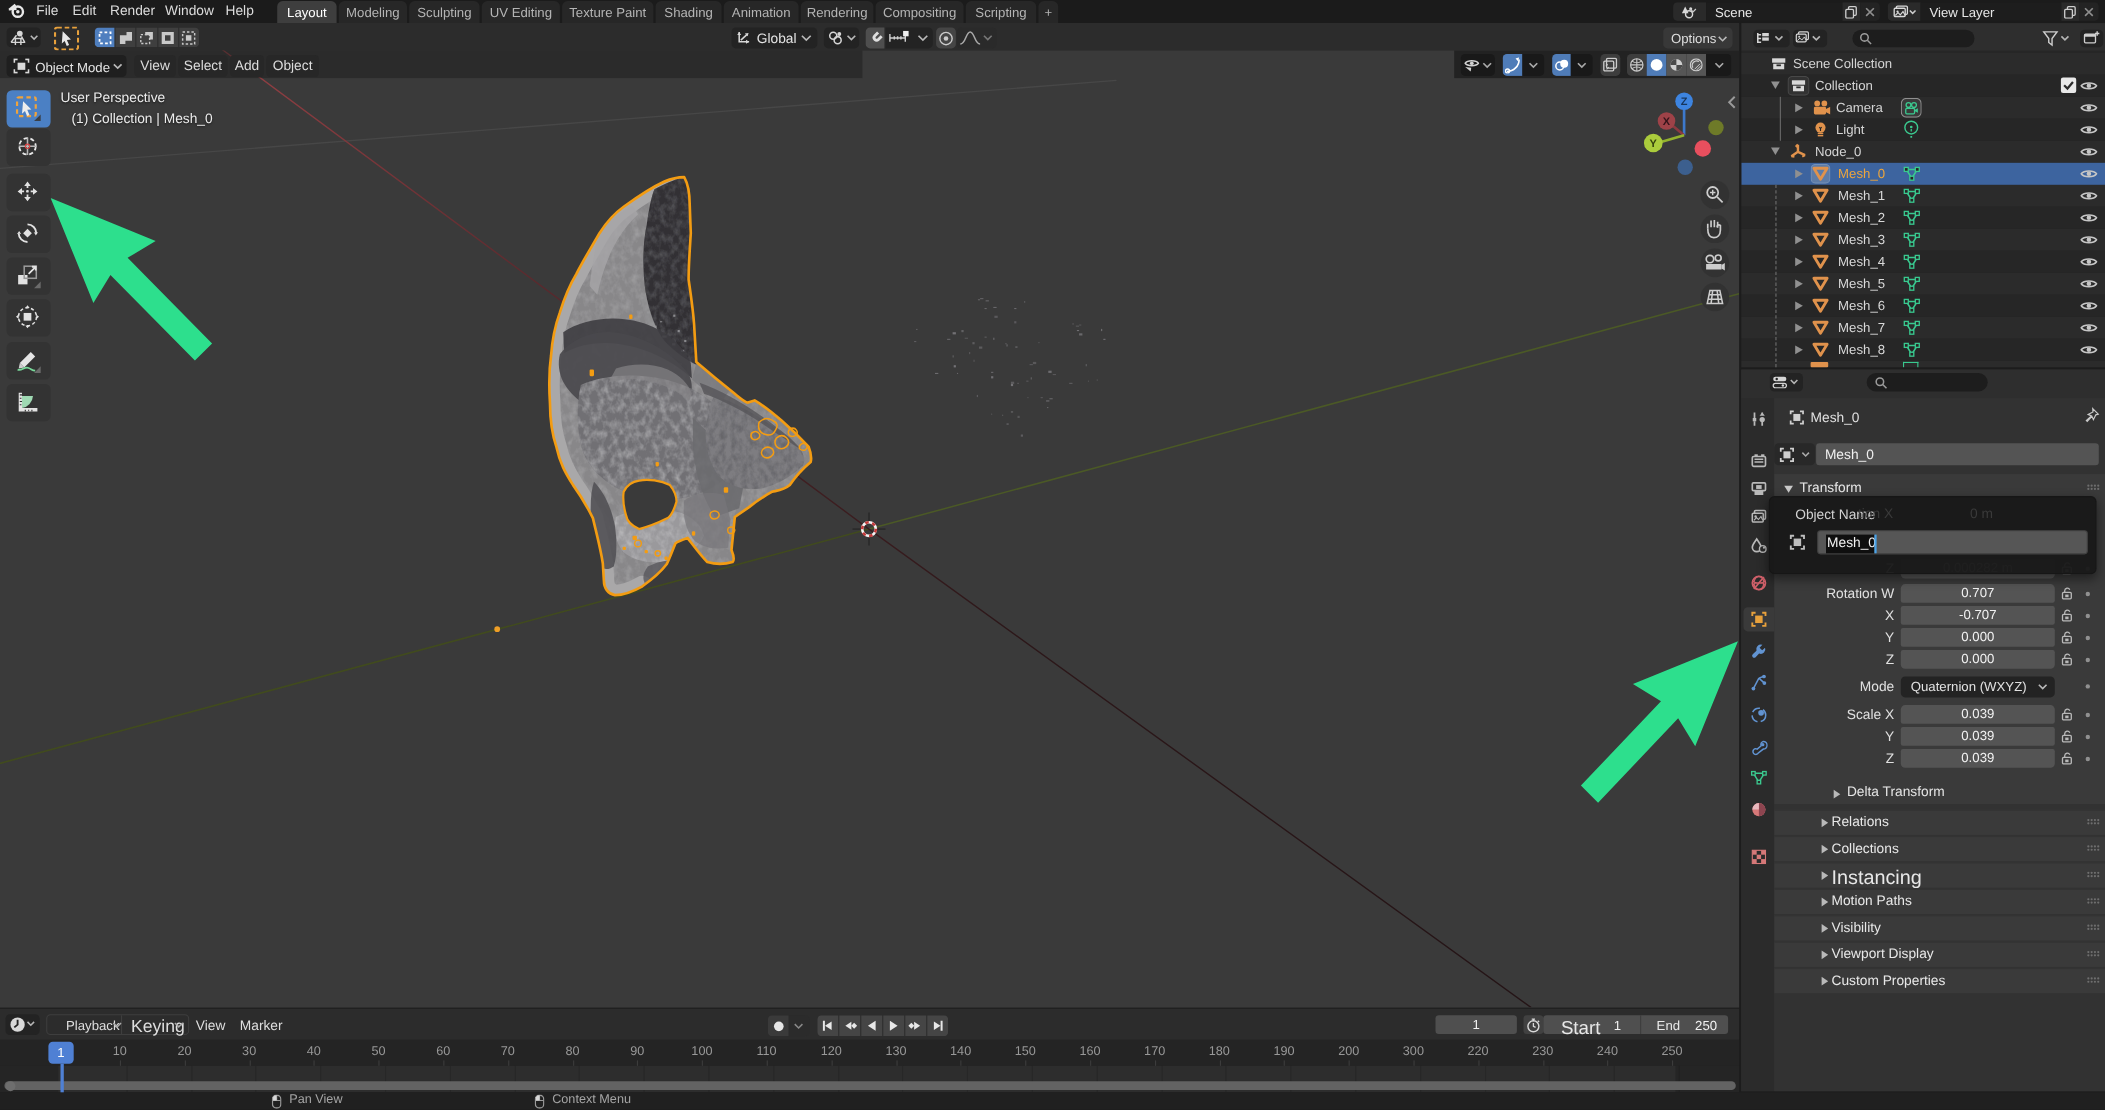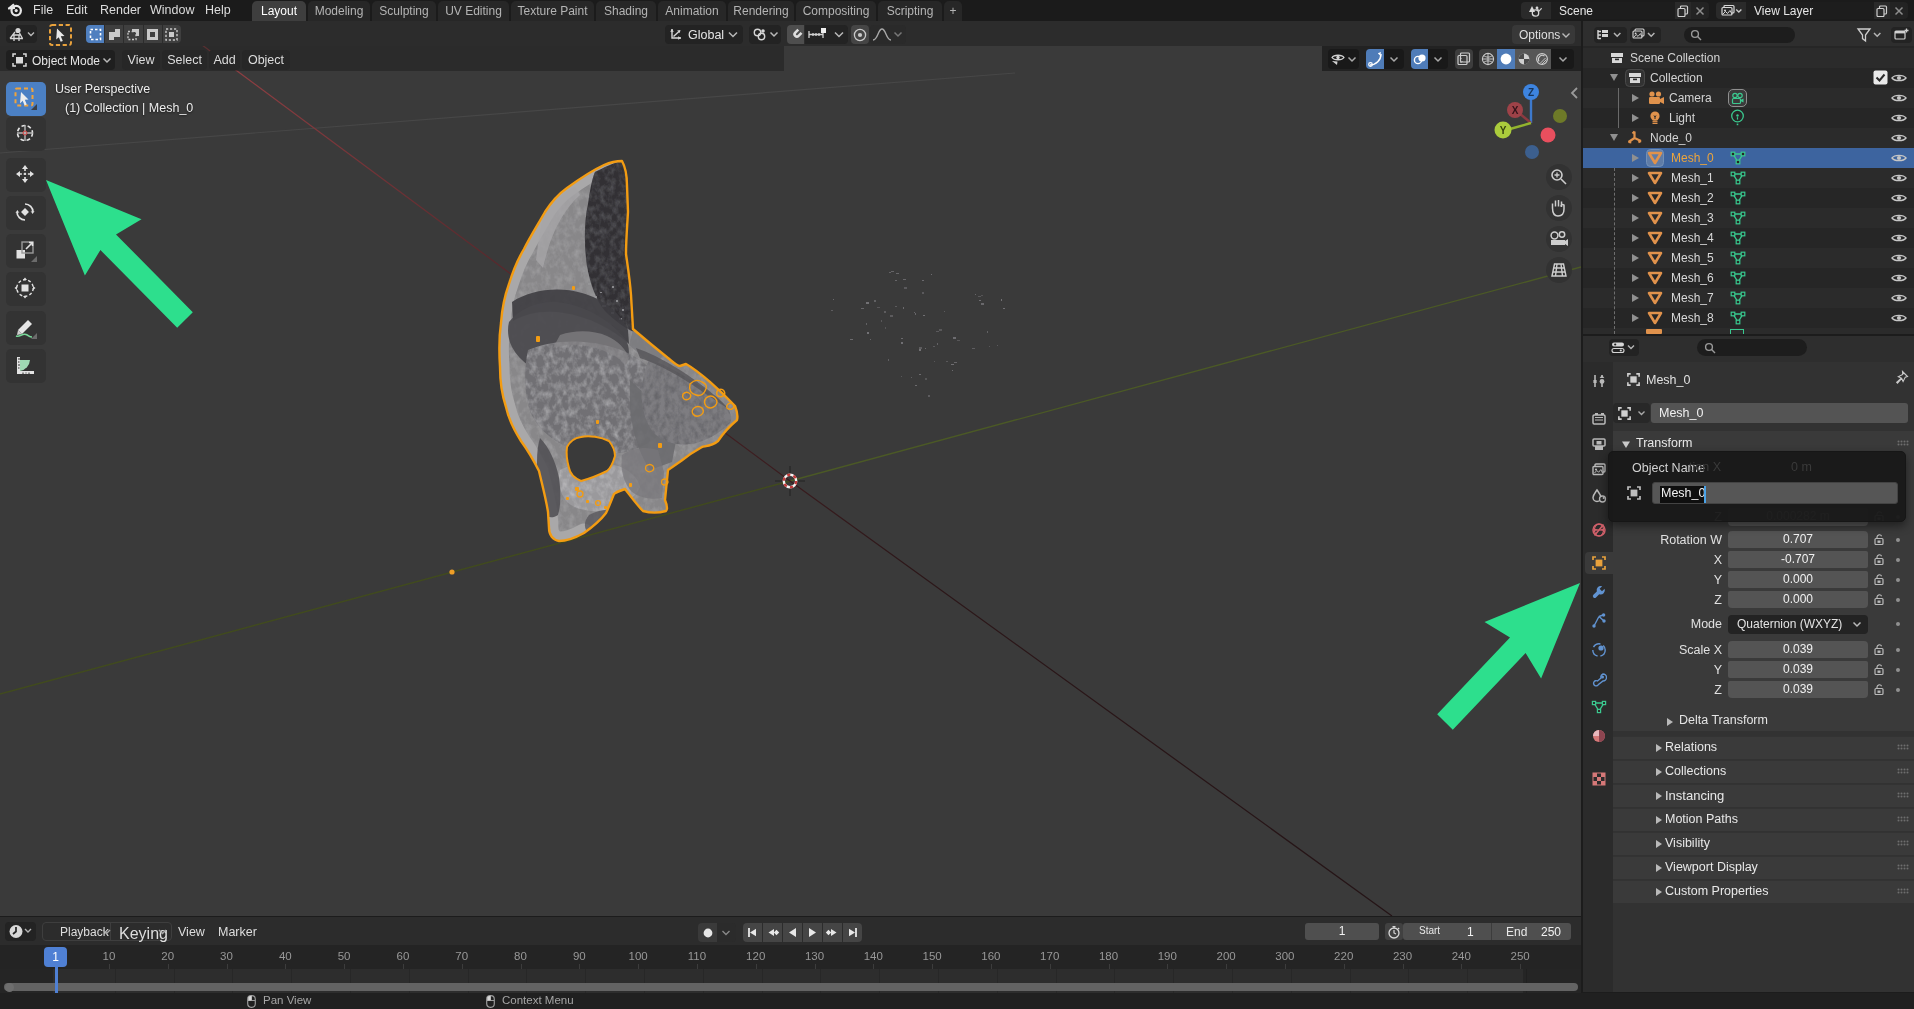--- a/index.html
+++ b/index.html
@@ -1136,21 +1136,21 @@
           <circle cx="10.5" cy="1.5" r="1" fill="#6e6e6e"></circle>
           <circle cx="1.5" cy="4.5" r="1" fill="#6e6e6e"></circle>
           <circle cx="4.5" cy="4.5" r="1" fill="#6e6e6e"></circle>
           <circle cx="7.5" cy="4.5" r="1" fill="#6e6e6e"></circle>
           <circle cx="10.5" cy="4.5" r="1" fill="#6e6e6e"></circle>
         </svg>
         <div class="panel" style="top:422px;height:23px;border-top:1px solid #333333"></div>
         <svg class="abs" style="left:42px;top:429px" width="8" height="10" viewBox="0 0 8 10">
           <path d="M1,1 L7,5 L1,9 Z" fill="#b9b9b9"></path>
         </svg>
-        <div class="abs" style="left:52px;top:426px;font-size:13px;color:#e8e8e8">Instancing</div>
+        <div class="abs" style="left:52px;top:426px;font-size:18px;color:#e8e8e8">Instancing</div>
         <svg class="abs" style="left:284px;top:430px" width="13" height="7" viewBox="0 0 13 7">
           <circle cx="1.5" cy="1.5" r="1" fill="#6e6e6e"></circle>
           <circle cx="4.5" cy="1.5" r="1" fill="#6e6e6e"></circle>
           <circle cx="7.5" cy="1.5" r="1" fill="#6e6e6e"></circle>
           <circle cx="10.5" cy="1.5" r="1" fill="#6e6e6e"></circle>
           <circle cx="1.5" cy="4.5" r="1" fill="#6e6e6e"></circle>
           <circle cx="4.5" cy="4.5" r="1" fill="#6e6e6e"></circle>
           <circle cx="7.5" cy="4.5" r="1" fill="#6e6e6e"></circle>
           <circle cx="10.5" cy="4.5" r="1" fill="#6e6e6e"></circle>
         </svg>
@@ -1299,21 +1299,21 @@
       </div>
       <div class="abs" style="left:1305px;top:6px;width:74px;height:17px;background:#4f4f4f;border-radius:3px;color:#f2f2f2;text-align:center;line-height:17px;font-size:12px">1</div>
       <div class="abs" style="left:1385px;top:6px;width:18px;height:17px;background:#414141;border-radius:3px">
 <svg style="margin:1.5px 0 0 2px" width="14" height="14" viewBox="0 0 14 14">
           <circle cx="7" cy="8" r="5" fill="none" stroke="#d8d8d8" stroke-width="1.3"></circle>
           <path d="M7,5 v3 l2,1 M5.5,1.5 h3 M7,1.5 v1.8 M11,3 l1.2,1.2" stroke="#d8d8d8" stroke-width="1.2" fill="none"></path>
         </svg>
       </div>
       <div class="abs" style="left:1403px;top:6px;width:168px;height:17px;background:#4f4f4f;border-radius:3px">
 <div class="abs" style="left:88px;top:0;width:1px;height:17px;background:#3c3c3c"></div>
-<div class="abs" style="left:16px;top:1.5px;font-size:10px;color:#e8e8e8">Start</div>
+<div class="abs" style="left:16px;top:1.5px;font-size:17px;color:#e8e8e8">Start</div>
 <div class="abs" style="left:64px;top:1.5px;font-size:12px;color:#f2f2f2">1</div>
 <div class="abs" style="left:103px;top:1.5px;font-size:12px;color:#e8e8e8">End</div>
 <div class="abs" style="left:138px;top:1.5px;font-size:12px;color:#f2f2f2">250</div>
       </div>
       <div id="tlruler">
         <div class="tnum" style="left:108.9px">10</div>
         <div class="abs" style="left:108.9px;top:19px;width:1px;height:5px;background:#3c3c3c"></div>
         <div class="tnum" style="left:167.7px">20</div>
         <div class="abs" style="left:167.7px;top:19px;width:1px;height:5px;background:#3c3c3c"></div>
         <div class="tnum" style="left:226.5px">30</div>

